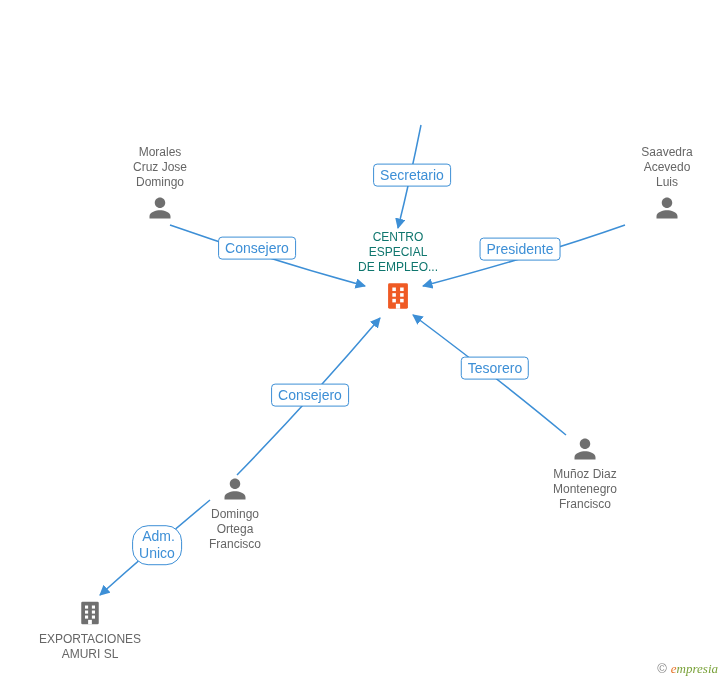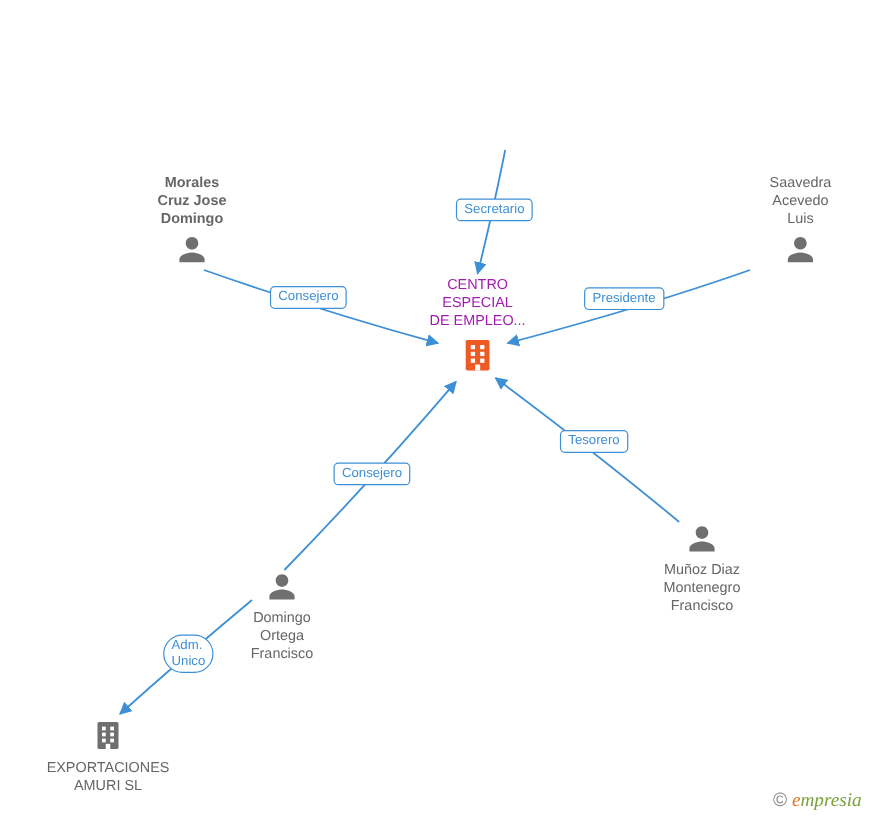--- a/index.html
+++ b/index.html
@@ -54,42 +54,42 @@
     height: 34px;
     display: block;
     margin: 0 auto;
   }
   .company-icon.small svg {
     width: 30px;
     height: 30px;
   }
   .center-label {
     font-size: 12px;
-    color: #a21caf;
+    color: #0f766e;
     white-space: pre;
     text-align: center;
   }
   .edge-label {
     position: absolute;
     transform: translate(-50%, -50%);
     background: #ffffff;
     border: 1px solid #3d8fd6;
     border-radius: 4px;
     padding: 2px 6px;
-    font-size: 11px;
+    font-size: 14px;
     color: #3d8fd6;
     white-space: pre;
     line-height: 1.2;
-    text-align: left;
+    text-align: right;
   }
   .watermark {
     position: absolute;
     right: 10px;
     bottom: 8px;
-    font-size: 16px;
+    font-size: 13px;
     color: #888888;
   }
   .watermark .c {
     color: #888888;
     margin-right: 4px;
   }
   .watermark .e {
     color: #e67428;
     font-style: italic;
     font-family: Georgia, 'Times New Roman', serif;
@@ -183,21 +183,21 @@
     <span class="person-icon">
       <svg viewBox="0 0 24 24">
           <path fill="#6f6f6f" d="M12 12c2.5 0 4.5-2 4.5-4.5S14.5 3 12 3 7.5 5 7.5 7.5 9.5 12 12 12zm0 2c-3.3 0-9 1.7-9 5v2h18v-2c0-3.3-5.7-5-9-5z"></path>
         </svg>
     </span>
     <div class="label label-below">Domingo
 Ortega
 Francisco</div>
   </div>
 
-  <div class="node" style="left:120px; top:145px; width:80px;font-weight:bold;">
+  <div class="node" style="left:120px; top:145px; width:80px;">
     <div class="label label-above">Morales
 Cruz Jose
 Domingo</div>
     <span class="person-icon">
       <svg viewBox="0 0 24 24">
           <path fill="#6f6f6f" d="M12 12c2.5 0 4.5-2 4.5-4.5S14.5 3 12 3 7.5 5 7.5 7.5 9.5 12 12 12zm0 2c-3.3 0-9 1.7-9 5v2h18v-2c0-3.3-5.7-5-9-5z"></path>
         </svg>
     </span>
   </div>
 

